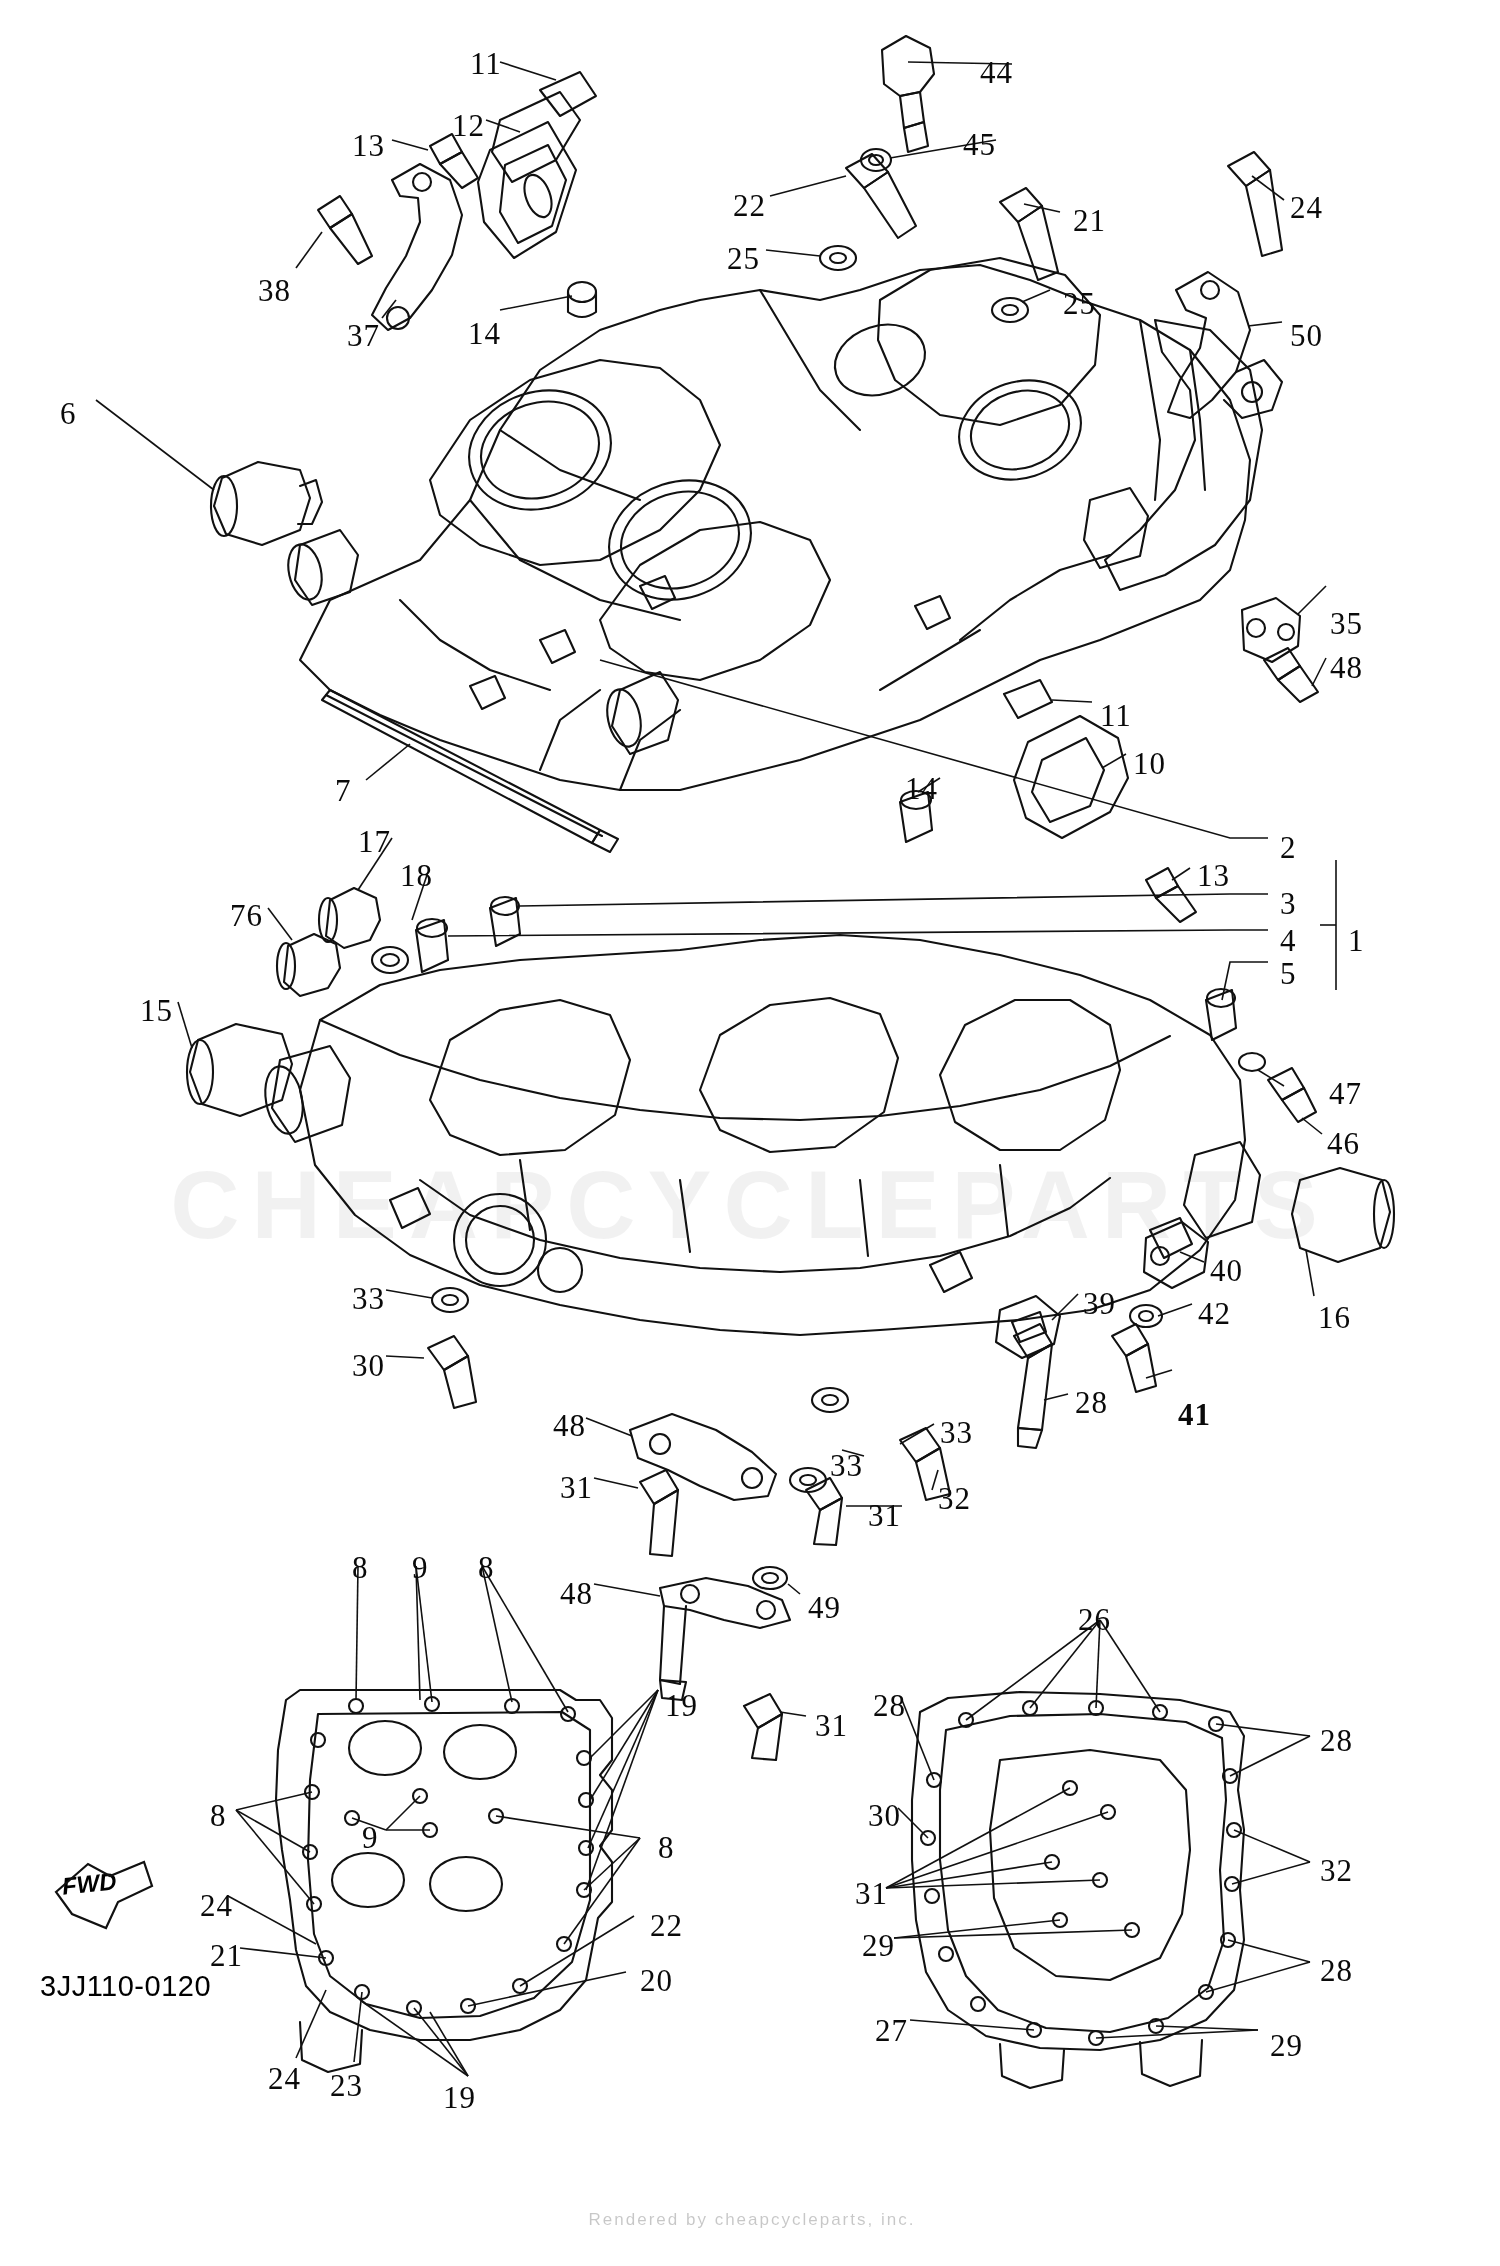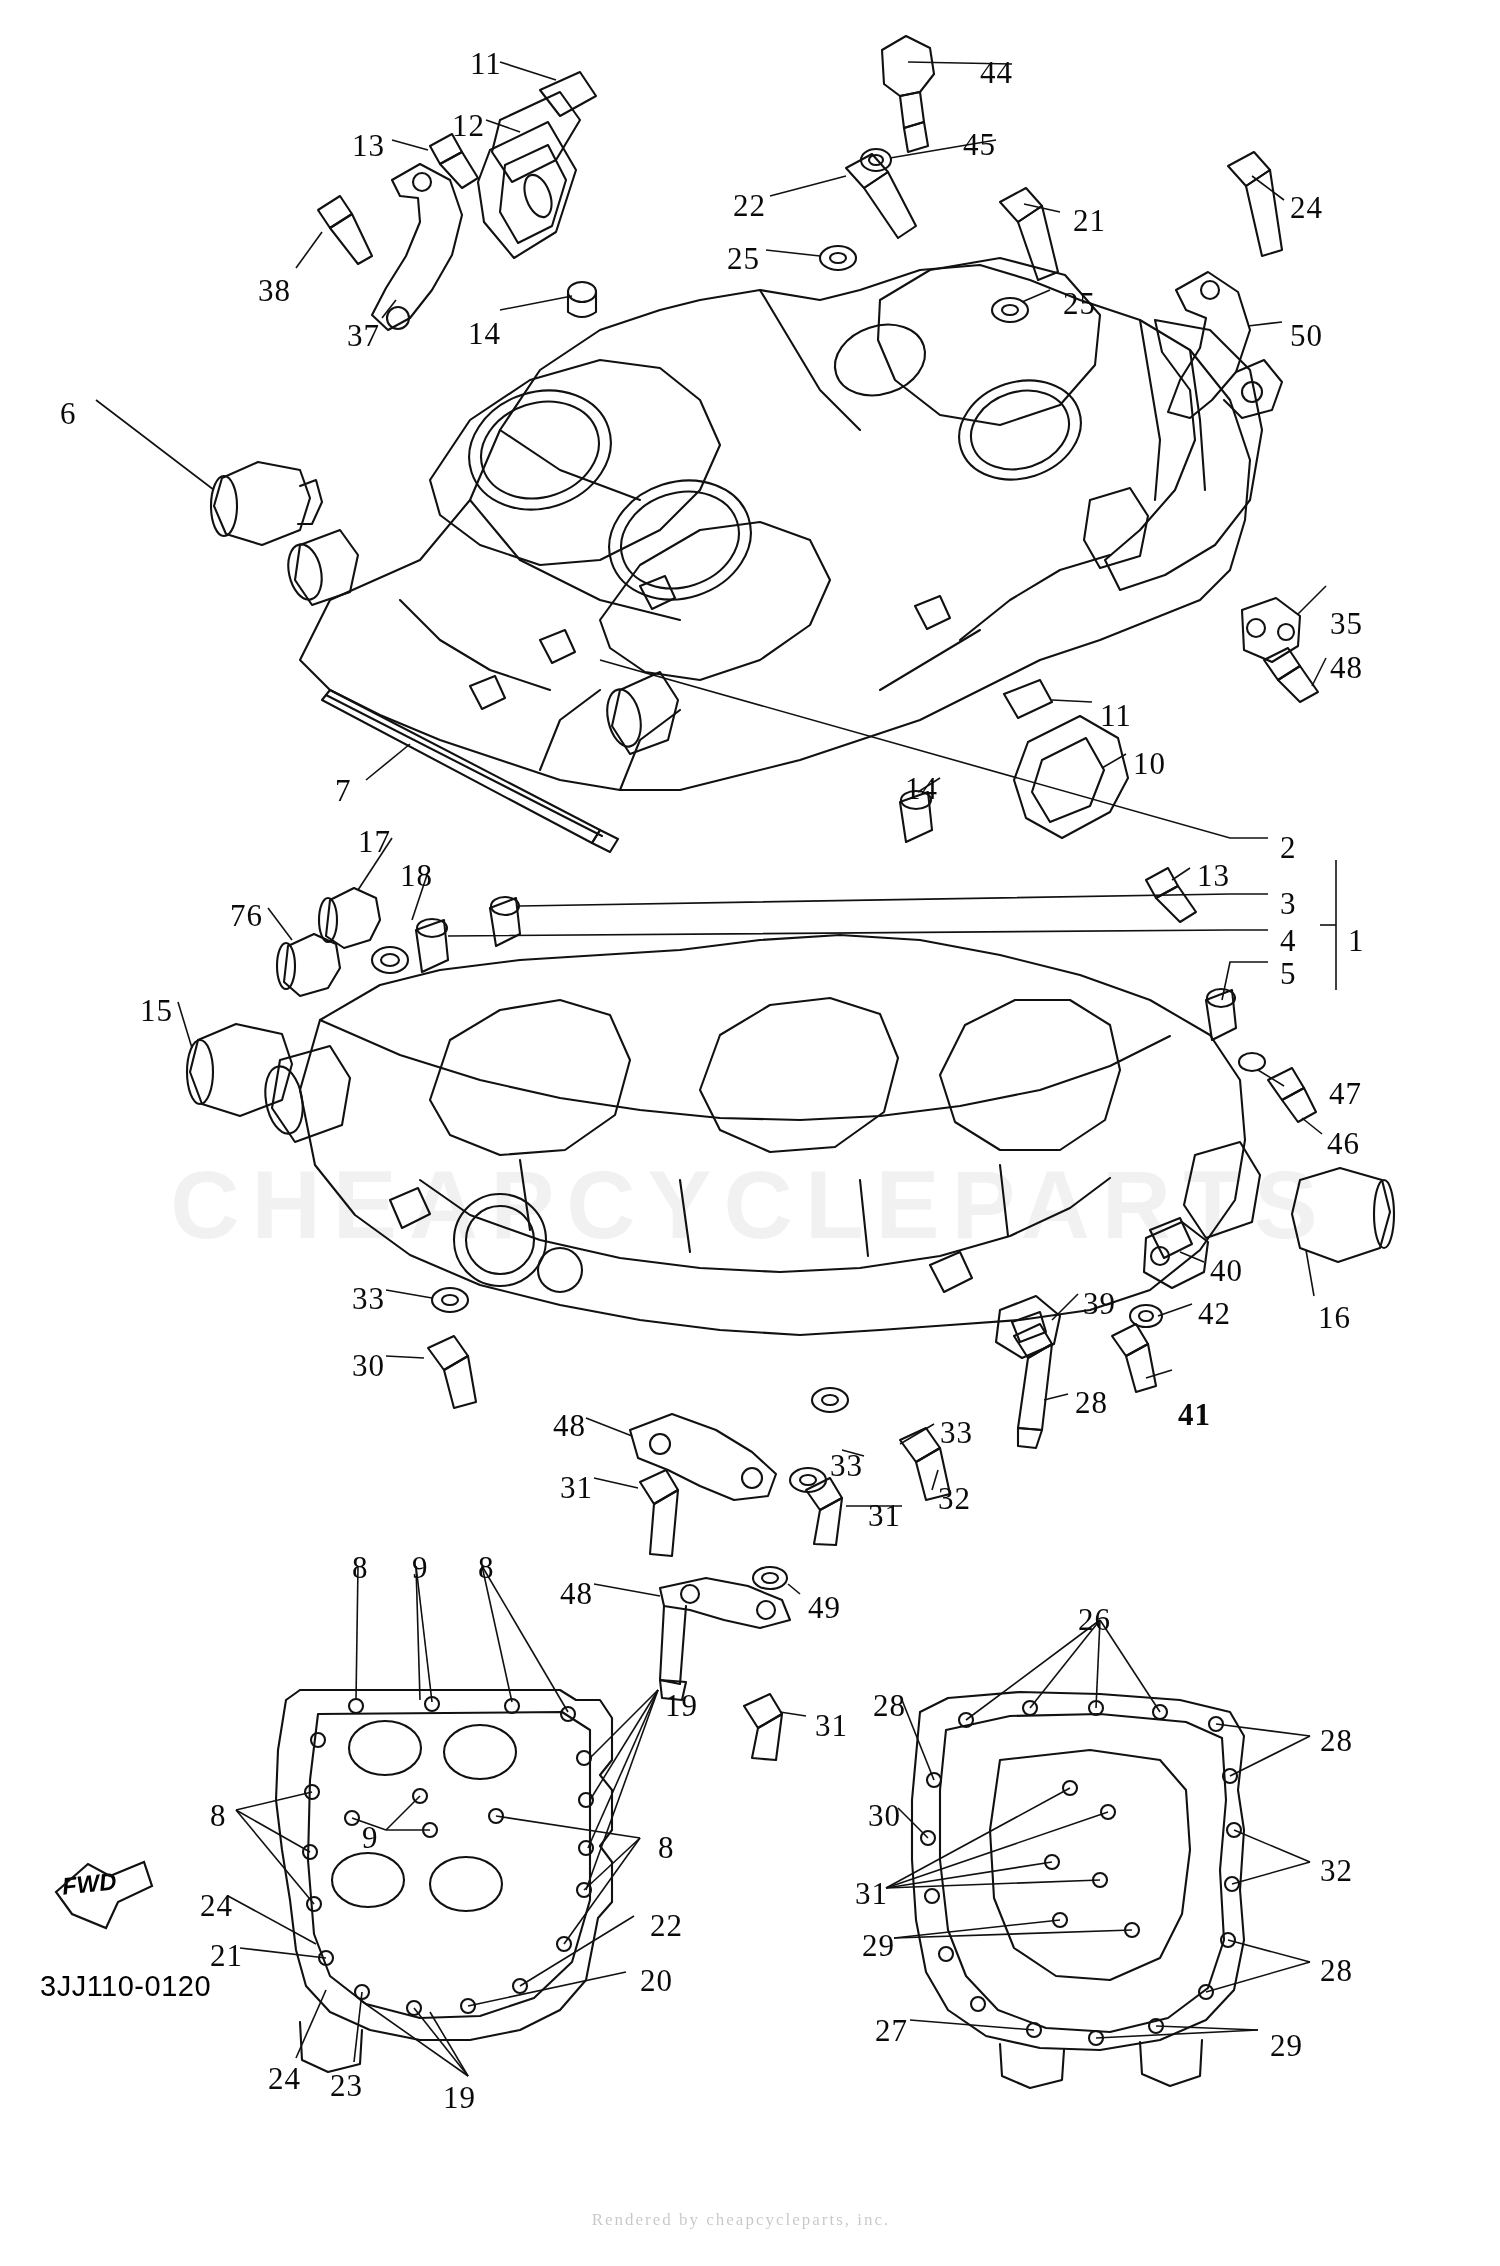--- a/index.html
+++ b/index.html
@@ -67,25 +67,25 @@
     font-family: "Liberation Sans", sans-serif;
     font-size: 96px;
     font-weight: bold;
     letter-spacing: 12px;
     color: rgba(0,0,0,0.055);
     white-space: nowrap;
     user-select: none;
   }
   #watermark-sub {
     position: absolute;
-    left: 1px;
+    left: 12px;
     top: 2210px;
     width: 1480px;
     text-align: center;
-    font-family: Liberation Serif, serif;
+    font-family: Liberation Sans, sans-serif;
     font-size: 17px;
     letter-spacing: 2px;
     color: rgba(0,0,0,0.22);
     white-space: nowrap;
     user-select: none;
   }
   #fwd-label {
     position: absolute;
     left: 62px;
     top: 1870px;

